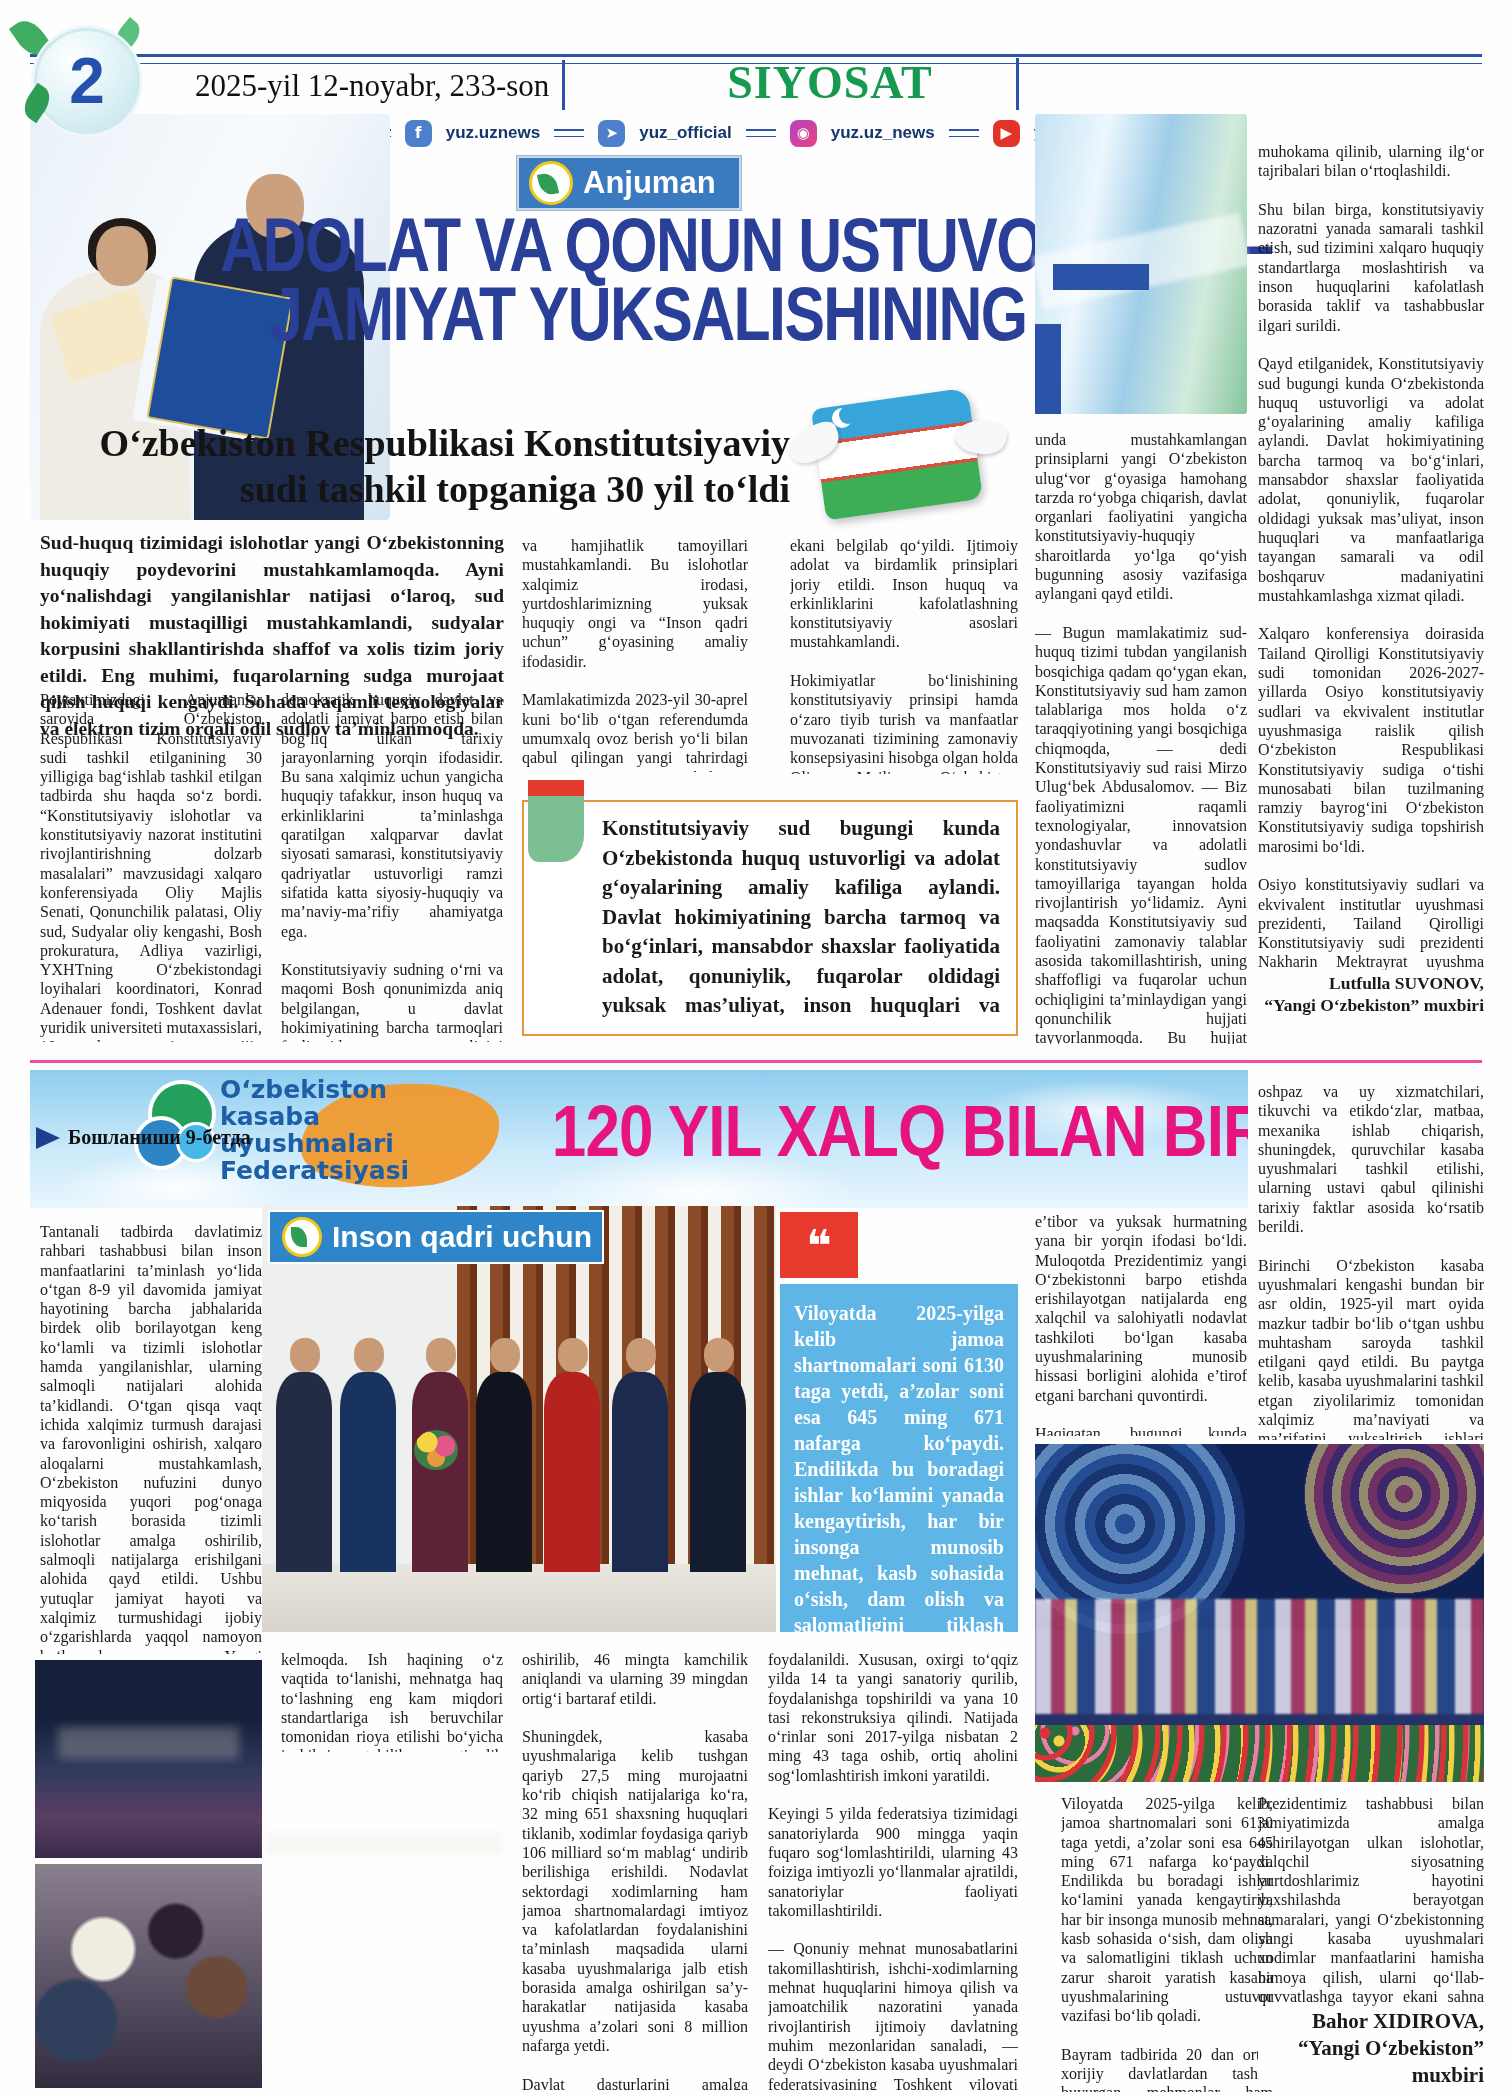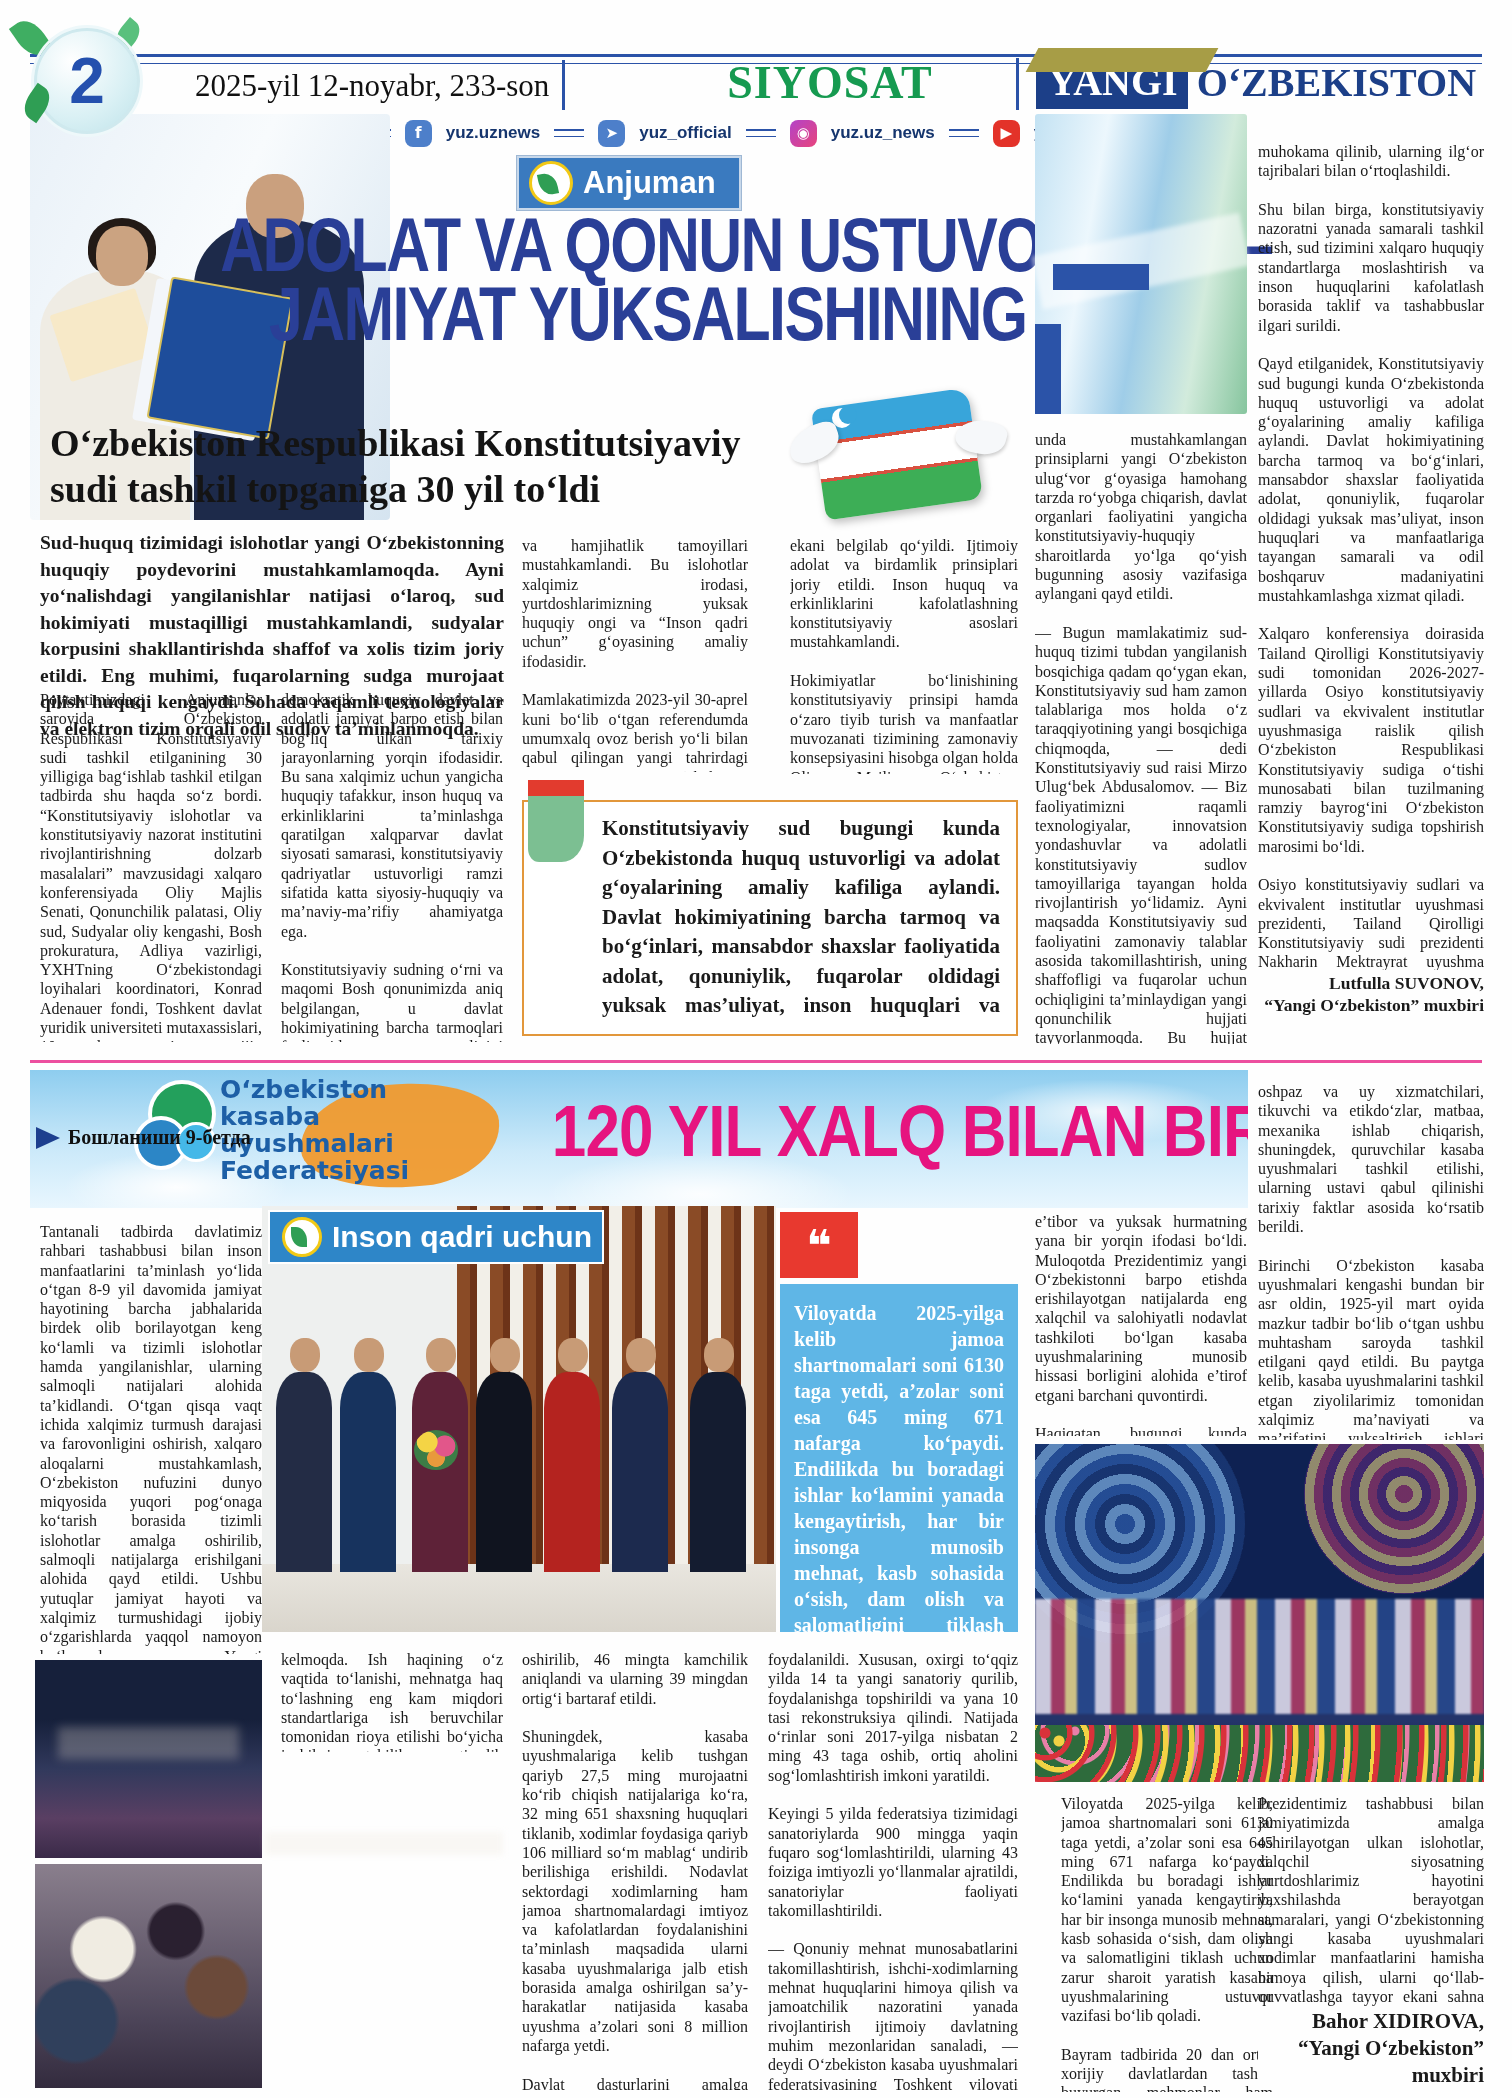--- a/index.html
+++ b/index.html
@@ -65,21 +65,21 @@
   #flagdoves{left:788px;top:386px;width:218px;height:146px;}
   #fd-flag{left:30px;top:12px;width:158px;height:112px;transform:rotate(-8deg);border-radius:10px 18px 14px 10px;
      background:linear-gradient(180deg,#38a5da 0 30%,#d85140 30% 33%,#ffffff 33% 63%,#d85140 63% 66%,#3dae56 66% 100%);
      box-shadow:2px 4px 8px rgba(0,0,0,.25);}
   #fd-cres{left:44px;top:22px;width:20px;height:20px;border-radius:50%;background:#fff;}
   #fd-cres2{left:51px;top:20px;width:18px;height:18px;border-radius:50%;background:#38a5da;}
   .dove{background:#f6f8fa;border-radius:70% 30% 60% 40%;box-shadow:1px 2px 4px rgba(0,0,0,.2);}
   #dove1{left:0;top:40px;width:52px;height:34px;transform:rotate(-20deg);}
   #dove2{left:168px;top:34px;width:50px;height:34px;transform:rotate(15deg);}
 
-  #subhead{left:50px;top:420px;width:740px;text-align:left;font-weight:bold;font-size:38px;line-height:46px;color:#141414;}
+  #subhead{left:50px;top:420px;width:740px;text-align:right;font-weight:bold;font-size:38px;line-height:46px;color:#141414;}
   #lead{left:40px;top:530px;width:464px;font-weight:bold;font-size:19.5px;line-height:26.5px;text-align:justify;white-space:pre-line;}
 
   .a1col{width:222px;}
   #a1c1{left:40px;top:690px;height:352px;}
   #a1c2{left:281px;top:690px;height:352px;}
   #a1c3{left:522px;top:536px;width:226px;height:236px;}
   #a1c4{left:790px;top:536px;width:228px;height:238px;}
   #a1c5{left:1035px;top:430px;width:212px;height:614px;}
   #a1c6{left:1258px;top:142px;width:226px;height:828px;}
 
@@ -195,27 +195,20 @@
   <div class="abs leaf" id="leaf1"></div>
   <div class="abs leaf" id="leaf2"></div>
   <div class="abs leaf" id="leaf3"></div>
   <div class="abs" id="pagenum">
     <span class="num">2</span>
   </div>
   <div class="abs" id="dateline">2025-yil 12-noyabr, 233-son</div>
   <div class="abs vbar" id="vbar1"></div>
   <div class="abs" id="section">SIYOSAT</div>
   <div class="abs vbar" id="vbar2"></div>
-  <div class="abs" id="brand">
-    <div id="brandbox">
-      <div id="brandflap"></div>
-      <span>YANGI</span>
-    </div>
-    <span id="brandrest">O‘ZBEKISTON</span>
-  </div>
 
   <div class="abs" id="social">
     <span class="sicon sic-blue">⊕</span>
     <span>www.yuz.uz</span>
     <span class="sdash"></span>
     <span class="sicon sic-blue">f</span>
     <span>yuz.uznews</span>
     <span class="sdash"></span>
     <span class="sicon sic-blue">➤</span>
     <span>yuz_official</span>

